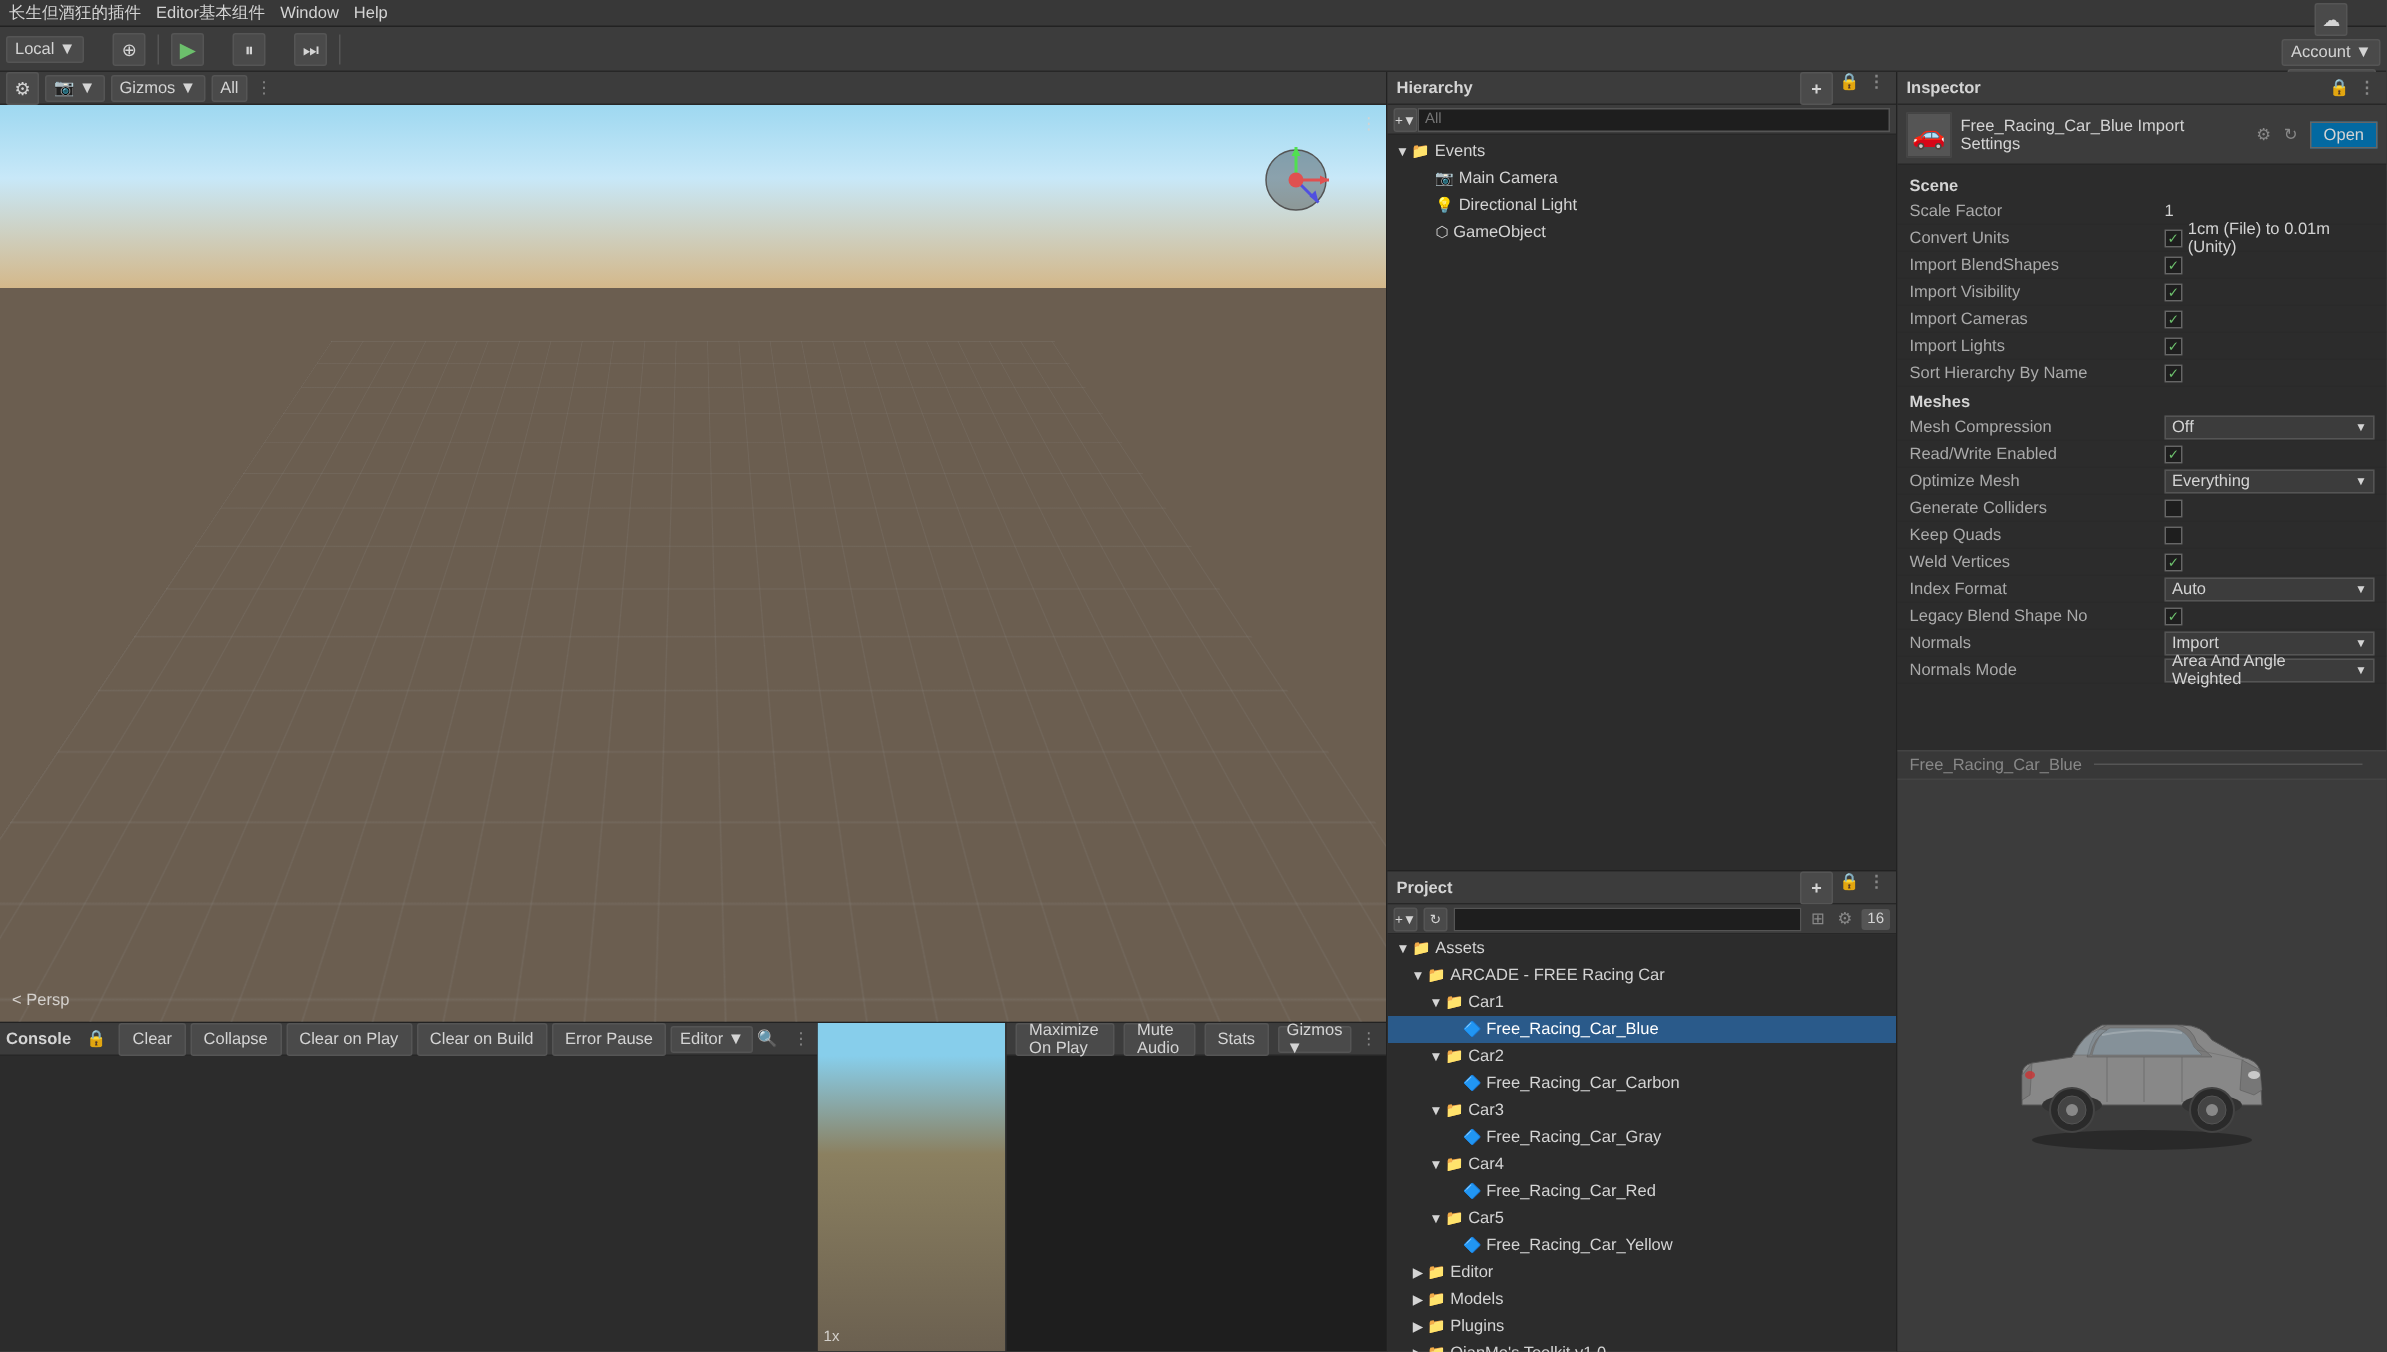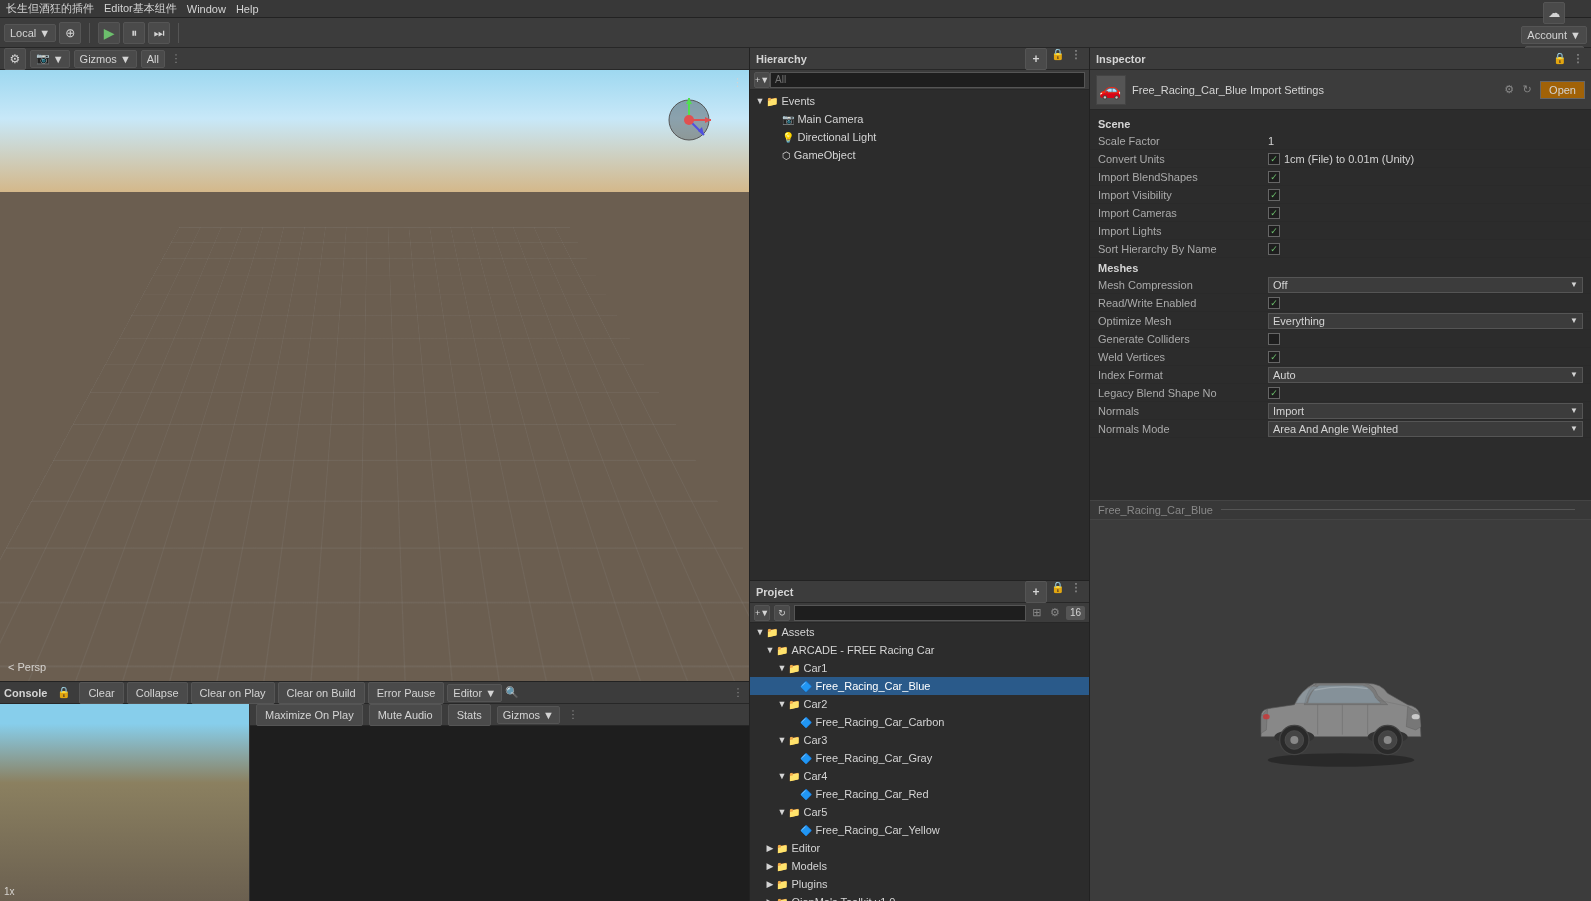--- a/index.html
+++ b/index.html
@@ -36,21 +36,21 @@
       height: 30px;
       display: flex;
       align-items: center;
       border-bottom: 1px solid #272727;
       padding: 0 4px;
       gap: 4px;
     }
     .toolbar-section {
       display: flex;
       align-items: center;
-      gap: 3px;
+      gap: 19px;
       text-align: center;
     }
     .toolbar-separator {
       width: 1px;
       height: 20px;
       background: #555;
       margin: 0 4px;
     }
     .btn-toolbar {
       background: #4a4a4a;
@@ -142,21 +142,21 @@
       width: 60px;
       height: 60px;
     }
 
     
     .console-panel {
       height: 220px;
       background: #2c2c2c;
       border-top: 1px solid #222;
       display: flex;
-      flex-direction: column;
+      flex-direction: row;
     }
     .console-toolbar {
       height: 22px;
       background: #3c3c3c;
       display: flex;
       align-items: center;
       padding: 0 4px;
       gap: 4px;
       border-bottom: 1px solid #272727;
     }
@@ -400,21 +400,21 @@
       height: 14px;
       display: flex;
       align-items: center;
       justify-content: center;
       cursor: pointer;
       color: #888;
       font-size: 11px;
     }
 
     .open-btn {
-      background: #a16207;
+      background: #0369a1;
       border: 1px solid #666;
       color: #d4d4d4;
       height: 18px;
       padding: 0 8px;
       font-size: 11px;
       cursor: pointer;
       margin-left: auto;
     }
 
     
@@ -858,20 +858,26 @@
       </div>
 
       <div class="inspector-row">
         <span class="inspector-label">Generate Colliders</span>
         <div class="inspector-value">
           <div class="checkbox"></div>
         </div>
       </div>
 
 
+      <div class="inspector-row">
+        <span class="inspector-label">Keep Quads</span>
+        <div class="inspector-value">
+          <div class="checkbox"></div>
+        </div>
+      </div>
 
       <div class="inspector-row">
         <span class="inspector-label">Weld Vertices</span>
         <div class="inspector-value">
           <div class="checkbox checked"></div>
         </div>
       </div>
 
       <div class="inspector-row">
         <span class="inspector-label">Index Format</span>

